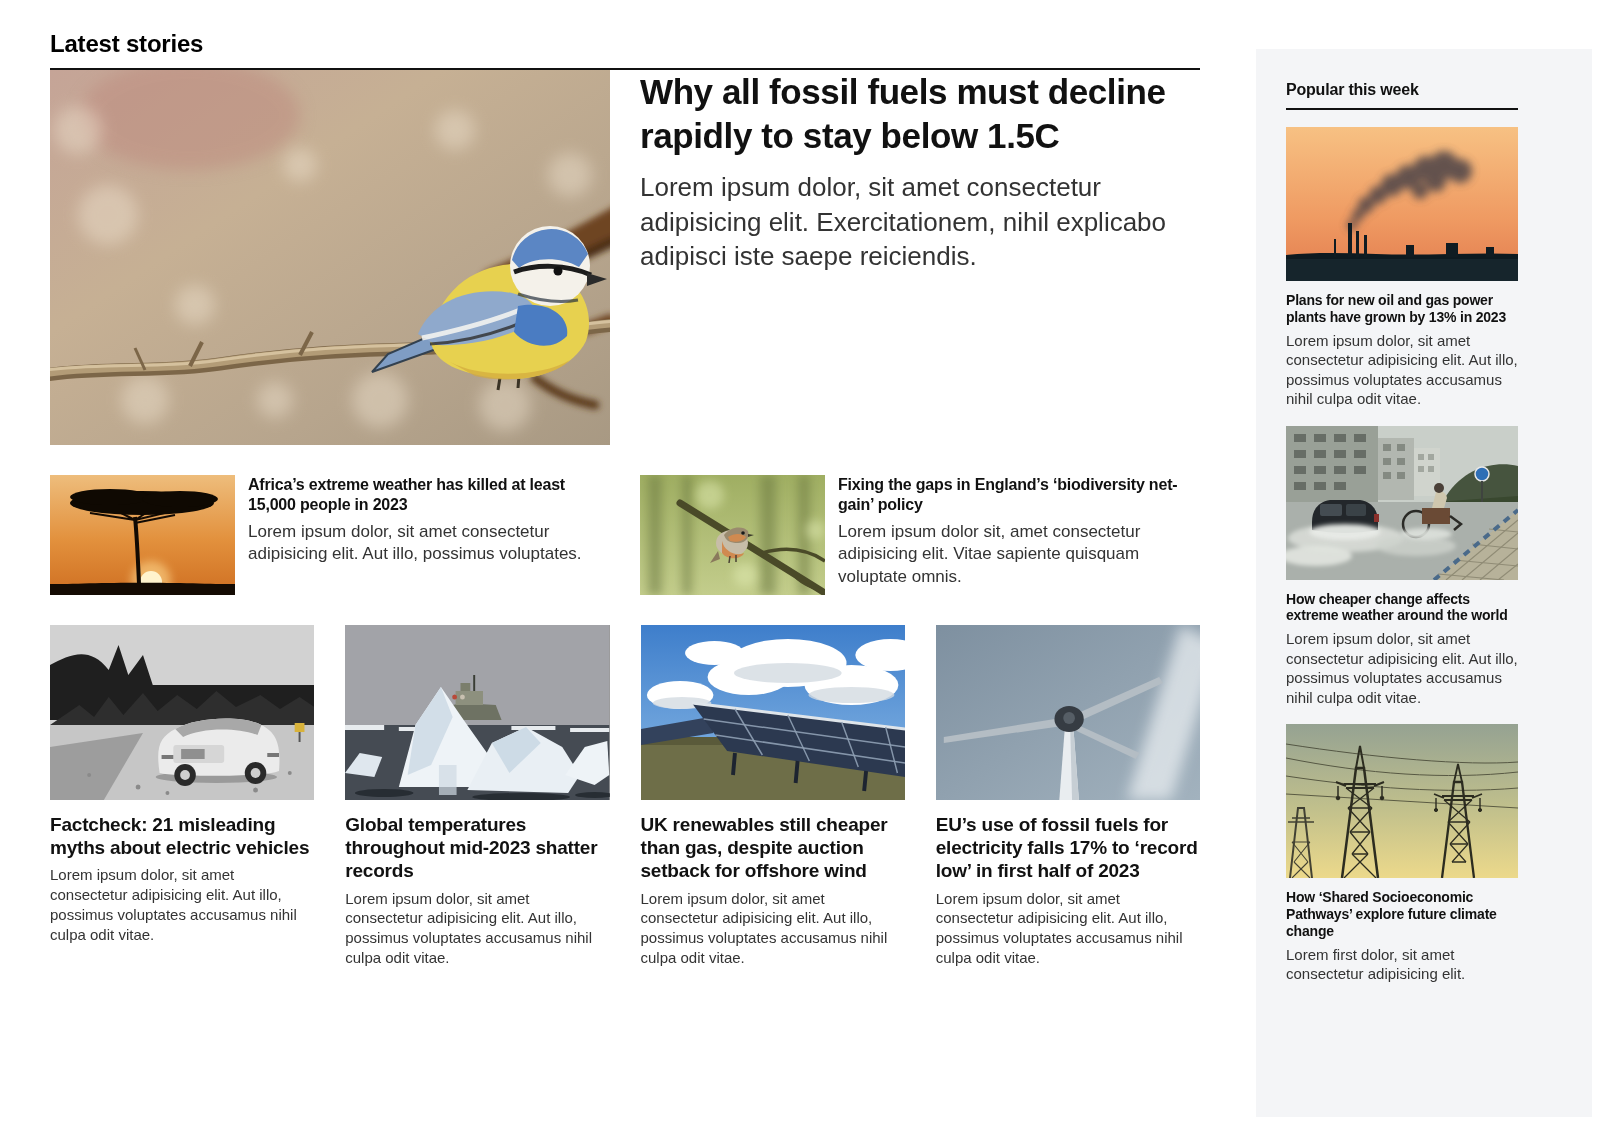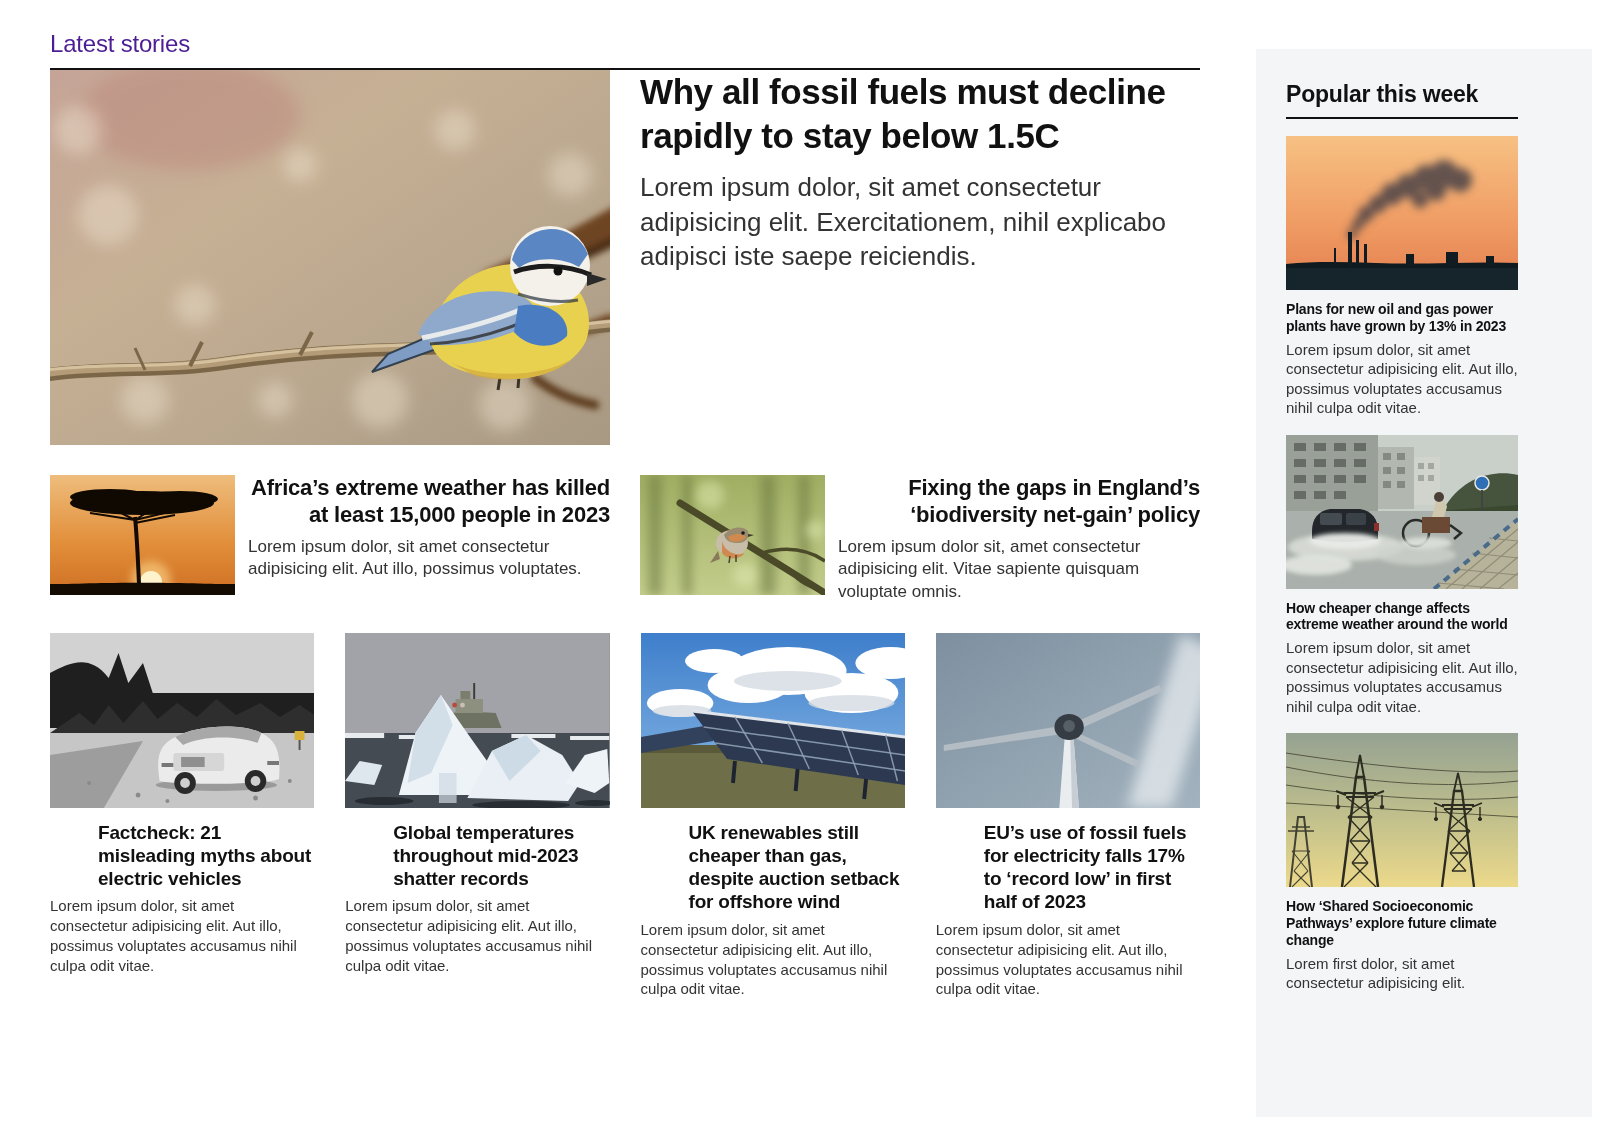--- a/index.html
+++ b/index.html
@@ -8,46 +8,46 @@
     font-family:"Liberation Sans","DejaVu Sans",sans-serif;
     color:#111111;
     width:1600px; height:1142px;
     position:relative; overflow:hidden;
   }
   .page { position:absolute; inset:0; background:#ffffff; }
 
   
   .main { position:absolute; left:50px; top:30px; width:1150px; }
   .section-heading {
-    font-size:24px; font-weight:400; letter-spacing:-0.2px; color:#4c1d95;
+    font-size:24px; font-weight:700; letter-spacing:-0.2px; color:#000000;
   }
   .rule { border-bottom:2px solid #111; margin-top:10px; }
 
   .featured { display:grid; grid-template-columns:560px 560px; column-gap:30px; }
   .featured-img { width:560px; height:375px; overflow:hidden; background:#c4ae93; }
   .featured-title { font-size:35px; line-height:1.26; font-weight:700; letter-spacing:-0.4px; cursor:pointer; }
   .featured-excerpt { font-size:26px; line-height:1.32; color:#333; margin-top:12px; }
 
   .medium-row { display:grid; grid-template-columns:560px 560px; column-gap:30px; margin-top:30px; }
   .medium-card { display:flex; gap:13px; }
   .thumb { width:185px; height:120px; flex:0 0 185px; overflow:hidden; background:#888; cursor:pointer; }
-  .medium-title { font-size:22px; line-height:1.22; font-weight:700; letter-spacing:-0.2px; cursor:pointer;text-align:right; }
+  .medium-title { font-size:16px; line-height:1.22; font-weight:700; letter-spacing:-0.2px; cursor:pointer; }
   .medium-excerpt { font-size:17px; line-height:1.32; color:#333; margin-top:7px; }
 
   .small-row { display:grid; grid-template-columns:repeat(4,1fr); column-gap:31px; margin-top:30px; }
   .small-img { width:100%; height:175px; overflow:hidden; background:#999; cursor:pointer; }
-  .small-title { font-size:19px; line-height:1.22; font-weight:700; letter-spacing:-0.2px; margin-top:13px; cursor:pointer;margin-left:48px; }
+  .small-title { font-size:19px; line-height:1.22; font-weight:700; letter-spacing:-0.2px; margin-top:13px; cursor:pointer; }
   .small-excerpt { font-size:15px; line-height:1.33; color:#333; margin-top:6px; }
 
   
   .sidebar {
     position:absolute; left:1256px; top:49px; width:336px; height:1068px;
     background:#f4f5f7; padding:32px 74px 0 30px;
   }
-  .sidebar-heading { font-size:23px; font-weight:700; letter-spacing:-0.2px; }
+  .sidebar-heading { font-size:16px; font-weight:700; letter-spacing:-0.2px; }
   .sidebar .rule { margin-top:9px; }
   .side-card { margin-top:17px; }
   .side-img { width:232px; height:154px; overflow:hidden; background:#999; cursor:pointer; }
   .side-title { font-size:14px; line-height:1.2; font-weight:700; letter-spacing:-0.2px; margin-top:11px; cursor:pointer; }
   .side-excerpt { font-size:15px; line-height:1.3; color:#333; margin-top:5px; }
 
   .img-fill svg { display:block; width:100%; height:100%; }
 </style>
 </head>
 <body>

